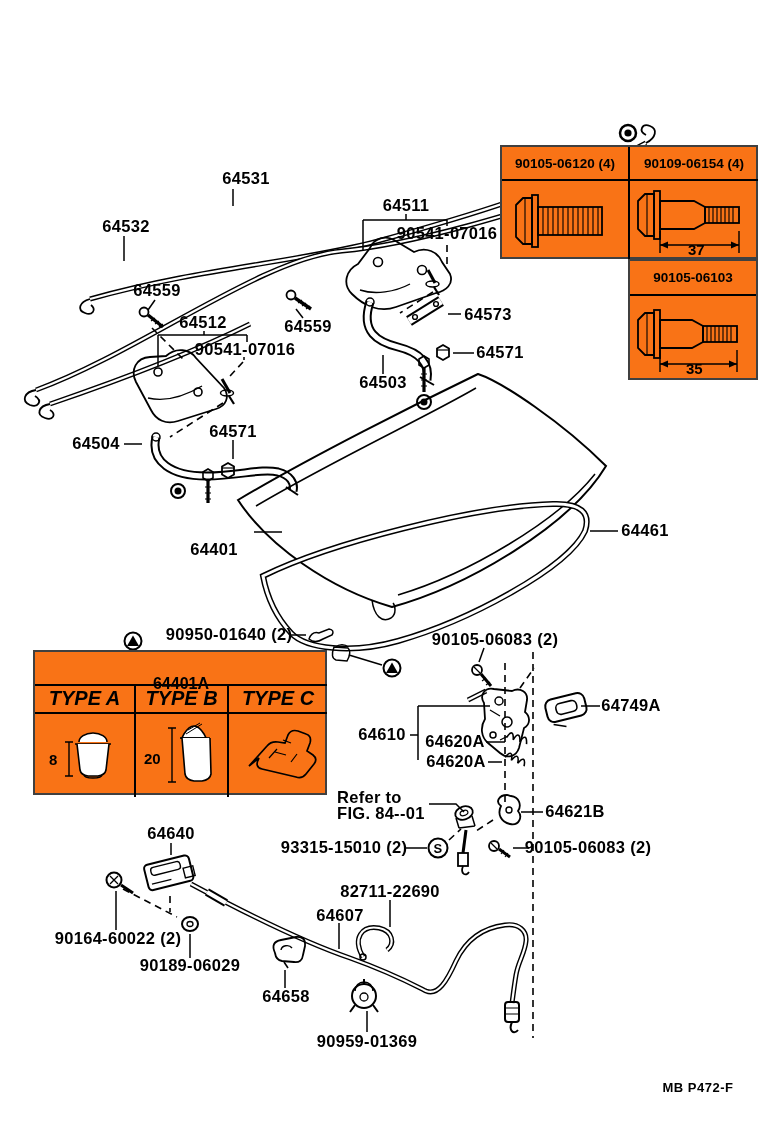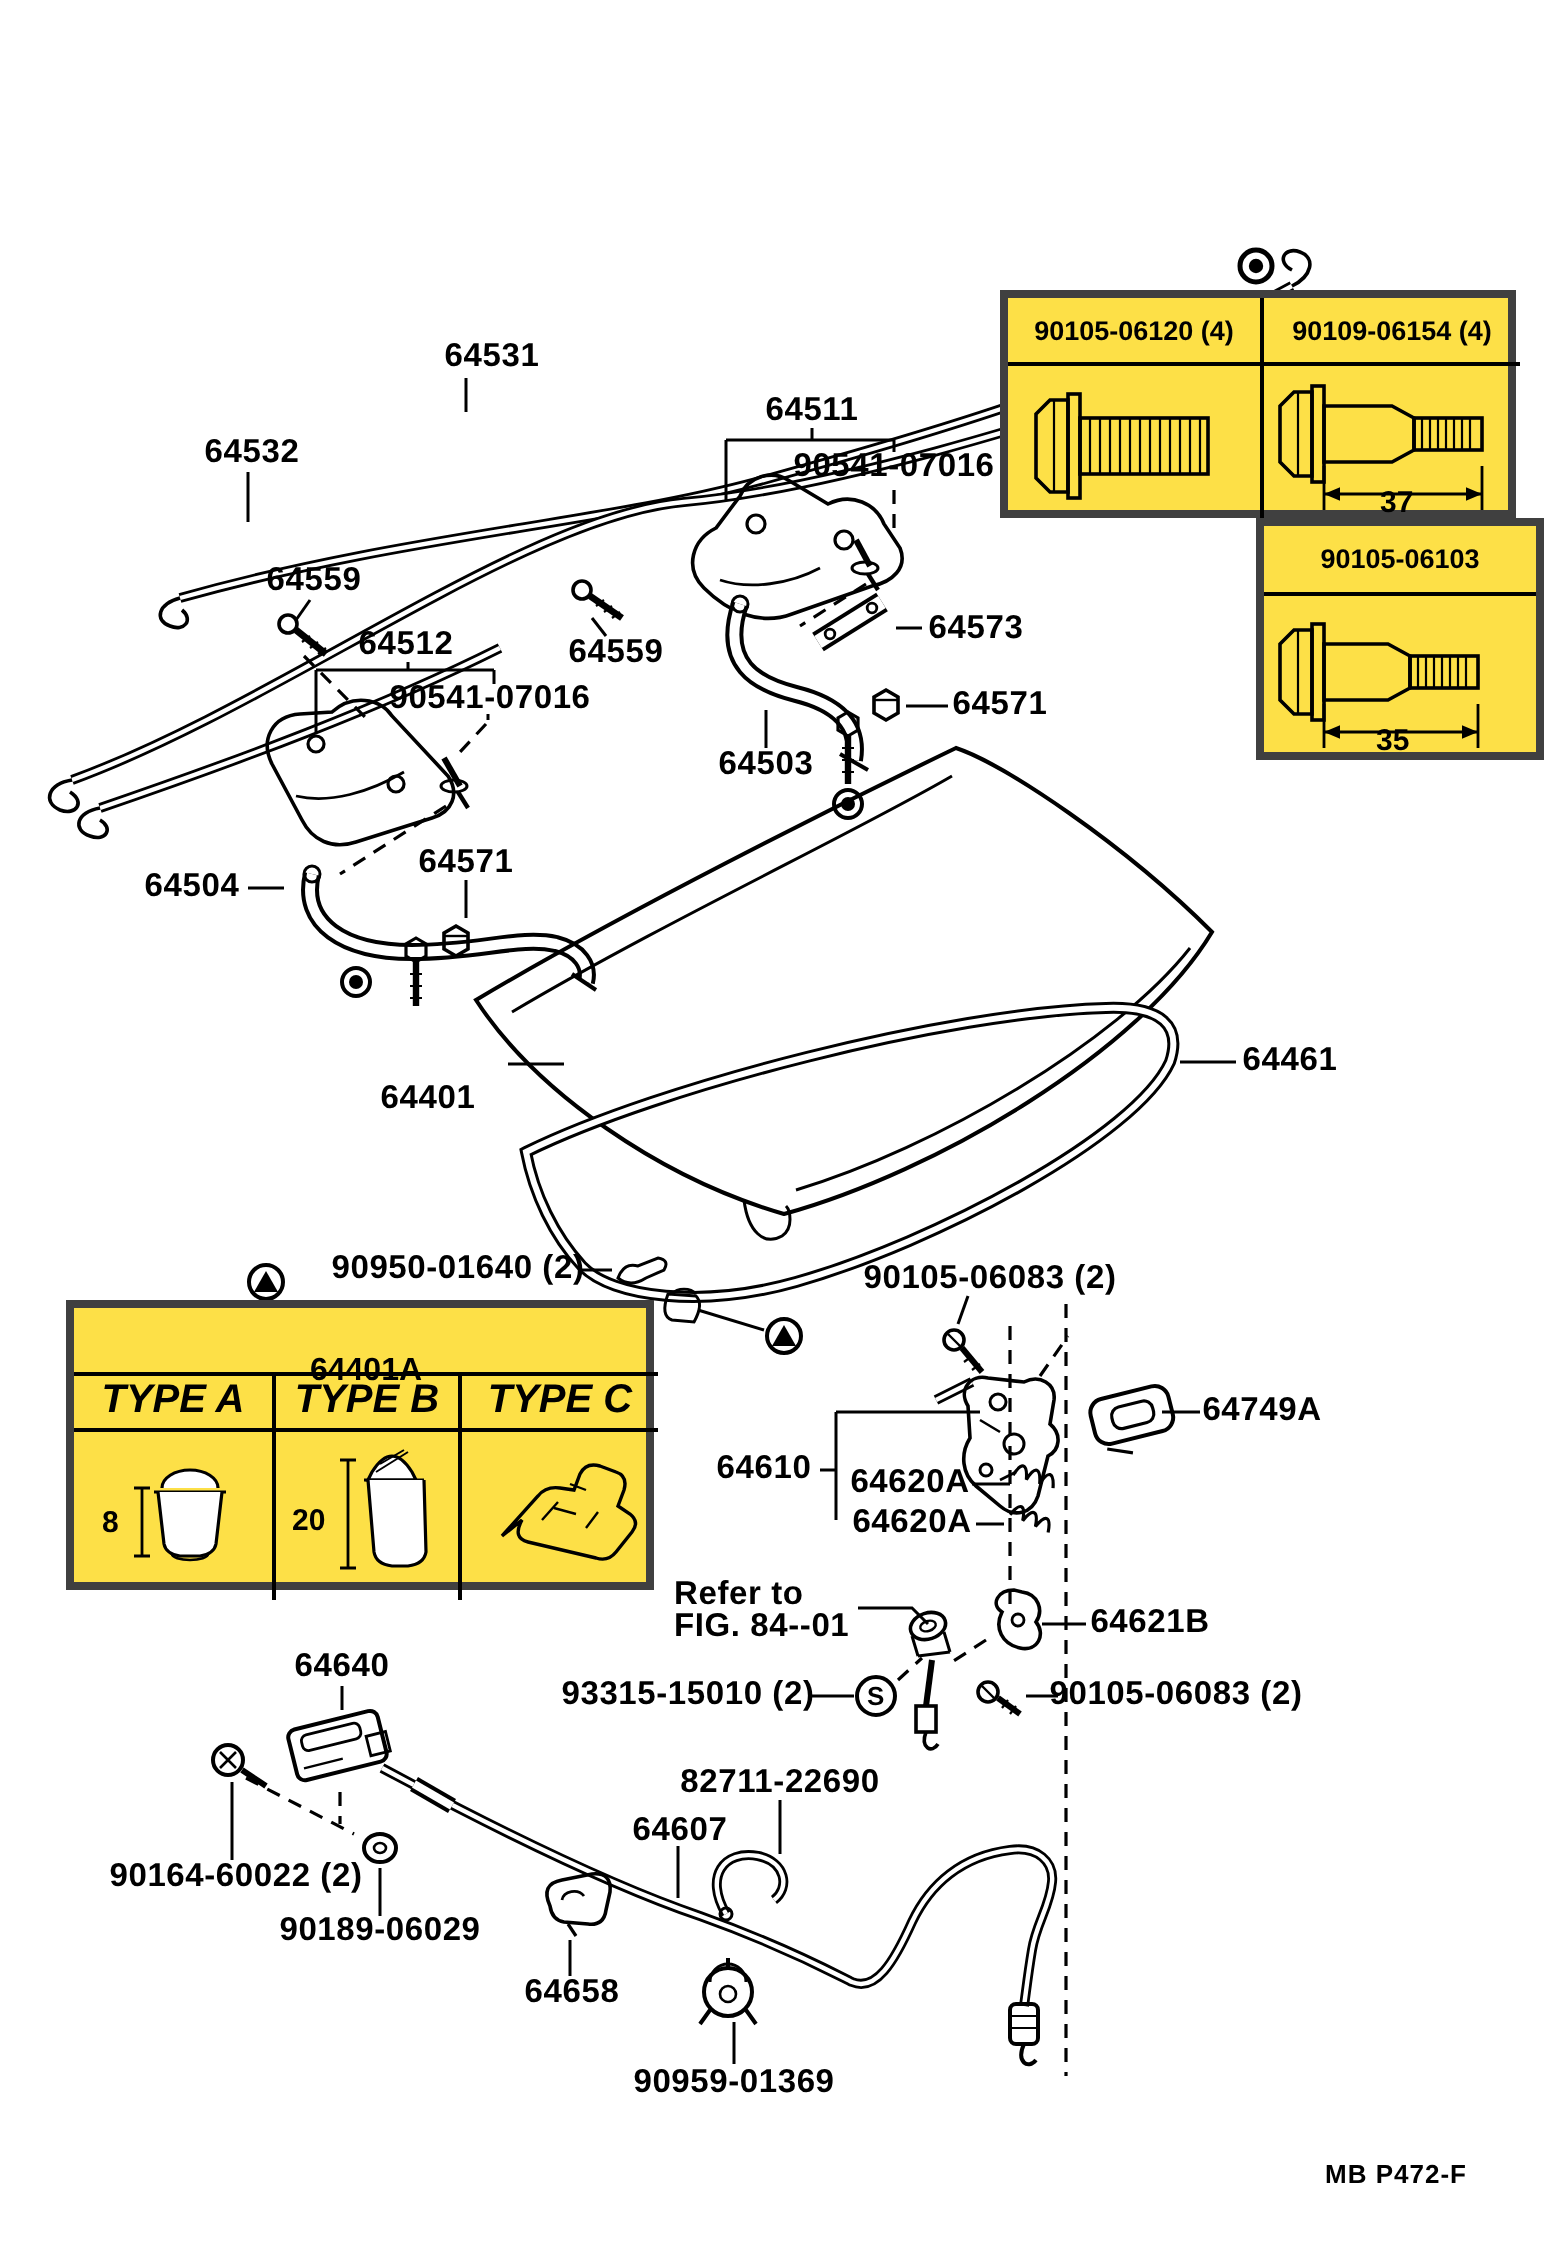--- a/index.html
+++ b/index.html
@@ -4,30 +4,30 @@
 <style>
   html,body{margin:0;padding:0;background:#fff;}
   #page{position:relative;width:784px;height:1124px;background:#fff;overflow:hidden;
         font-family:"Liberation Sans",sans-serif;color:#000;}
   #art{position:absolute;left:0;top:0;}
   .lbl{position:absolute;transform:translate(-50%,-50%);font-weight:bold;font-size:16.5px;
        letter-spacing:.3px;white-space:nowrap;line-height:1;}
   .lbl.left{transform:translate(0,-50%);text-align:right;}
   .lbl.sm{font-size:13px;letter-spacing:.5px;}
   .lbl.smark{font-size:13px;}
-  .tbl{position:absolute;border:4px solid #404040;background:#fde047;box-sizing:border-box;}
+  .tbl{position:absolute;border:2px solid #404040;background:#f97316;box-sizing:border-box;}
   .cellhead{font-weight:bold;font-size:13.5px;text-align:center;border-bottom:2px solid #000;
             display:flex;align-items:center;justify-content:center;box-sizing:border-box;}
   .cellbody{position:relative;box-sizing:border-box;}
   .dimnum{position:absolute;font-weight:bold;font-size:15px;}
   #ftable{left:500px;top:145px;width:258px;height:114px;display:grid;
           grid-template-columns:128px 1fr;grid-template-rows:34px 1fr;}
   #ftable .c1h{border-right:2px solid #000;}
   #ftable .c1b{border-right:2px solid #000;}
-  #ftable2{left:628px;top:259px;width:144px;height:121px;display:grid;grid-template-rows:35px 1fr;}
+  #ftable2{left:628px;top:259px;width:130px;height:121px;display:grid;grid-template-rows:35px 1fr;}
   #ctable{left:33px;top:650px;width:294px;height:145px;display:grid;
           grid-template-rows:33px 29px 1fr;grid-template-columns:99px 93px 1fr;}
   #ctable .title{grid-column:1/4;font-weight:bold;font-size:16px;text-align:center;
                  border-bottom:2px solid #000;display:flex;align-items:center;justify-content:center;margin-top:32px;}
   #ctable .thead{font-weight:bold;font-size:20px;display:flex;align-items:center;justify-content:center;
                  border-bottom:2px solid #000;box-sizing:border-box;font-style:italic;}
   #ctable .bl{border-left:2px solid #000;}
   svg .ink{stroke:#000;fill:none;}
 </style>
 </head>

